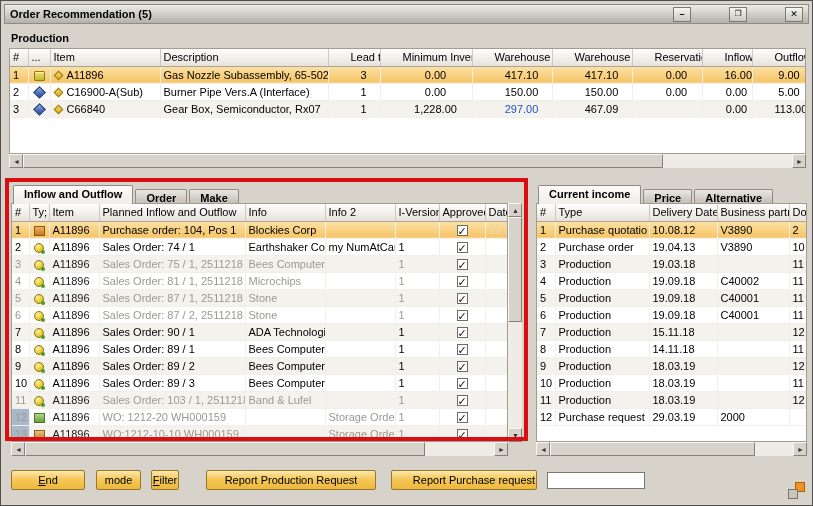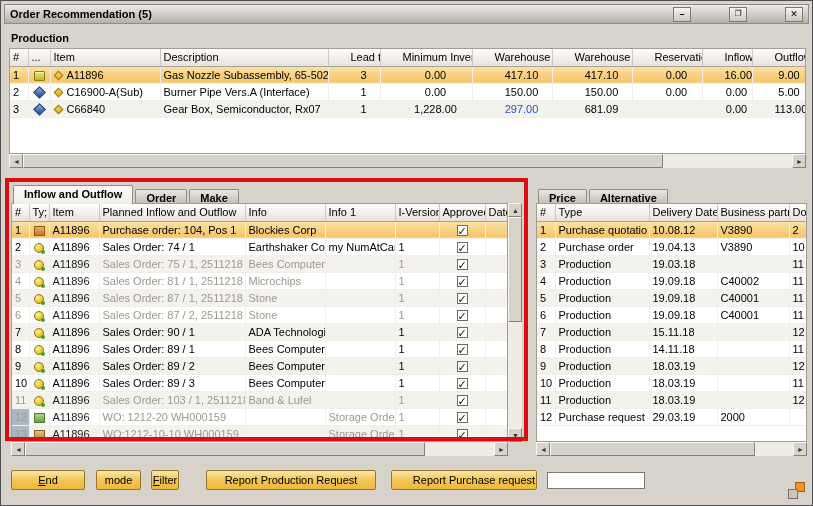--- a/index.html
+++ b/index.html
@@ -200,21 +200,21 @@
           </tr>
 
           <tr>
             <td class="rownum">3</td>
             <td class="iconcell"><span class="ticon cube"></span></td>
             <td class="itemcol"><span class="linkicon"></span><span>C66840</span></td>
             <td>Gear Box, Semiconductor, Rx07</td>
             <td class="num">1</td>
             <td class="num">1,228.00</td>
             <td class="num link">297.00</td>
-            <td class="num">681.09</td>
+            <td class="num">467.09</td>
             <td class="num"></td>
             <td class="num">0.00</td>
             <td class="num">113.00</td>
           </tr>
         </tbody>
     </table>
   </div>
 
   <div class="hscroll" id="top-hscroll">
     <div class="sb-btn arr-left"></div>
@@ -243,21 +243,21 @@
             <col style="width:46px">
             <col style="width:24px">
         </colgroup>
         <thead>
           <tr>
             <th>#</th>
             <th>Ty;</th>
             <th>Item</th>
             <th>Planned Inflow and Outflow</th>
             <th>Info</th>
-            <th>Info 1</th>
+            <th>Info 2</th>
             <th>I-Version</th>
             <th>Approved</th>
             <th>Date of or</th>
           </tr>
         </thead>
         <tbody>
 
             <tr class="selected">
               <td class="rownum">1</td>
               <td class="iconcell"><span class="ticon po"></span></td>
@@ -428,20 +428,21 @@
       <div class="sb-track">
           <div class="sb-thumb" style="width:400px"></div>
         </div>
       <div class="sb-btn arr-right"></div>
     </div>
     <div id="left-corner"></div>
   </div>
 
   <div class="panel" id="right-panel">
     <div class="tabs">
+      <div class="tab active">Current income</div>
       <div class="tab">Price</div>
       <div class="tab">Alternative</div>
     </div>
     <div class="tblwrap" id="right-table-wrap">
       <table class="tbl">
         <colgroup>
           <col style="width:18px">
             <col style="width:94px">
             <col style="width:68px">
             <col style="width:72px">

